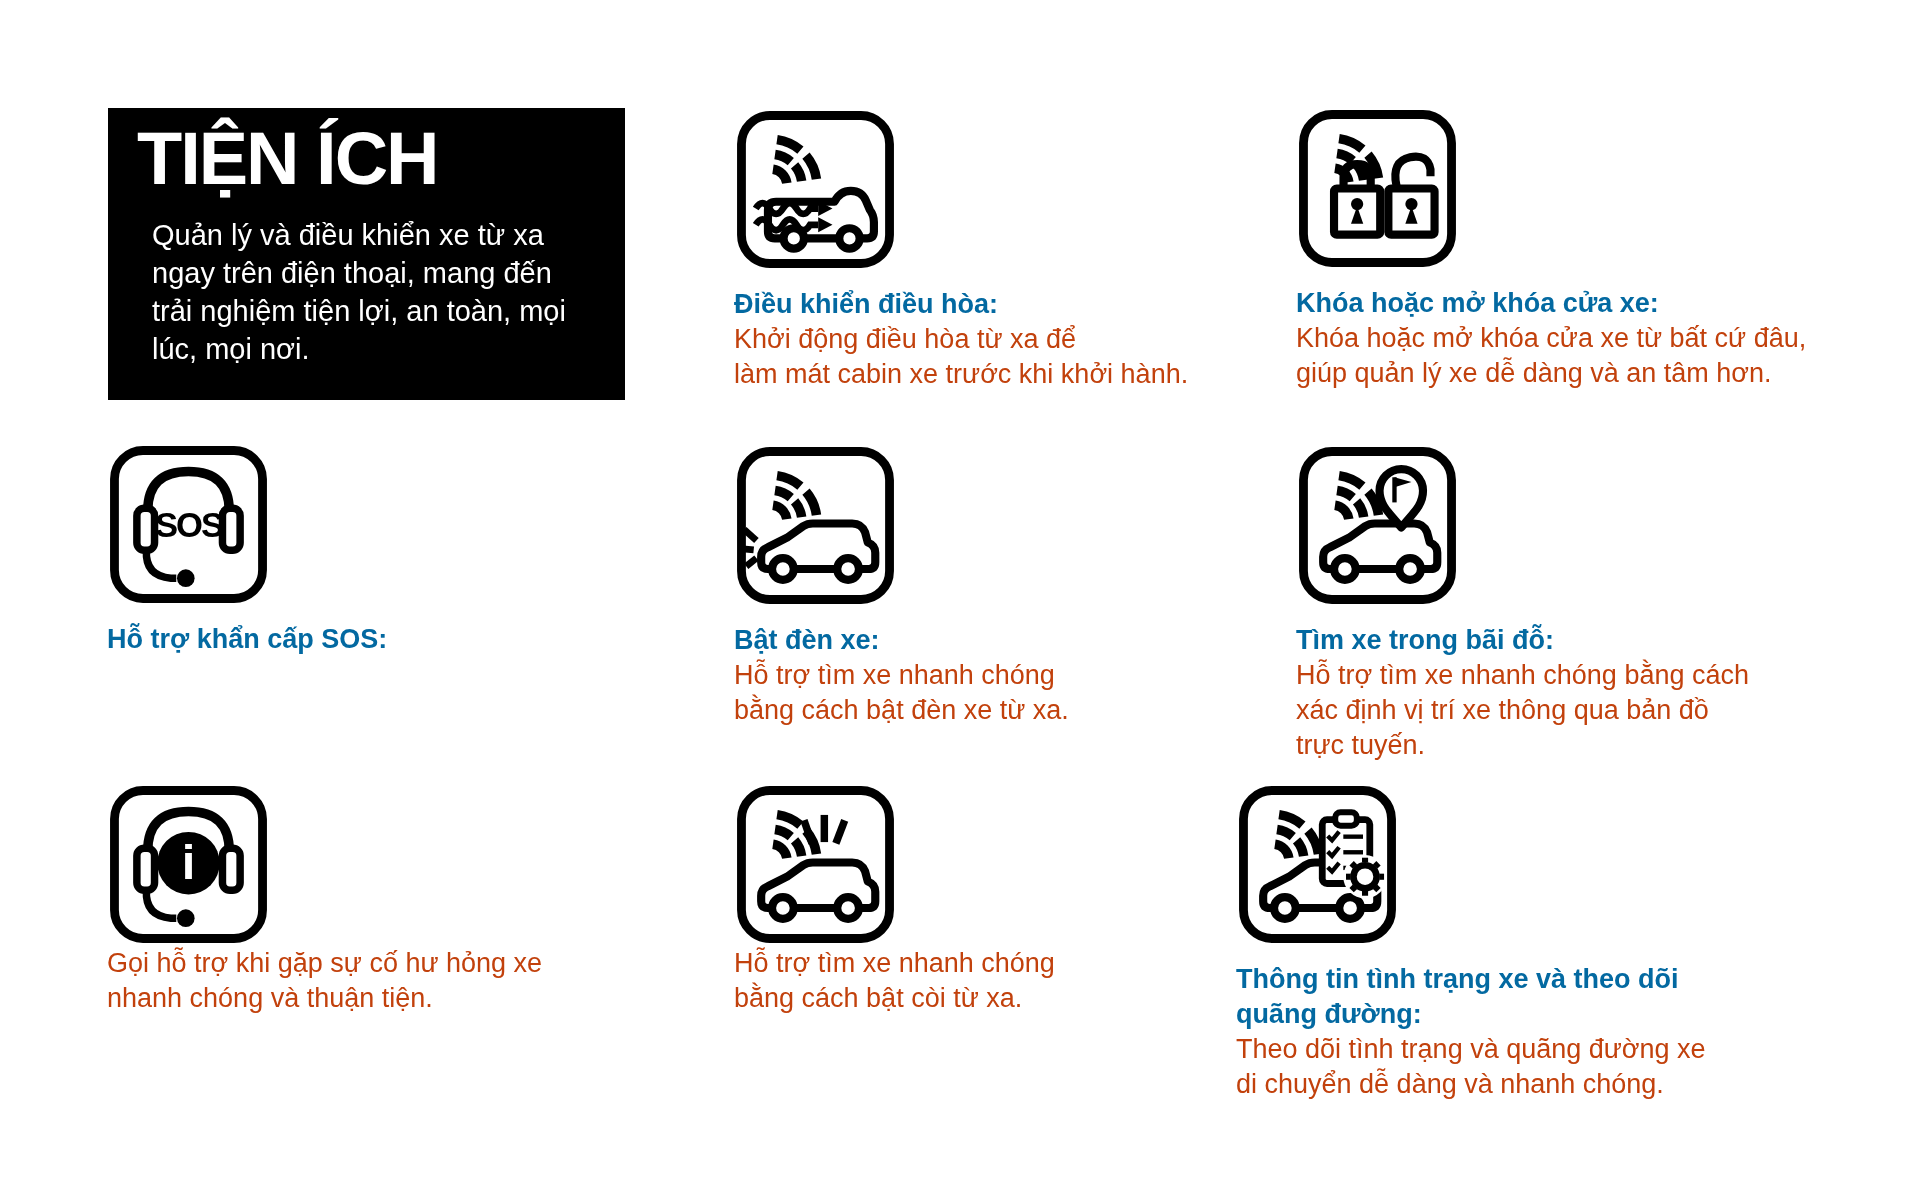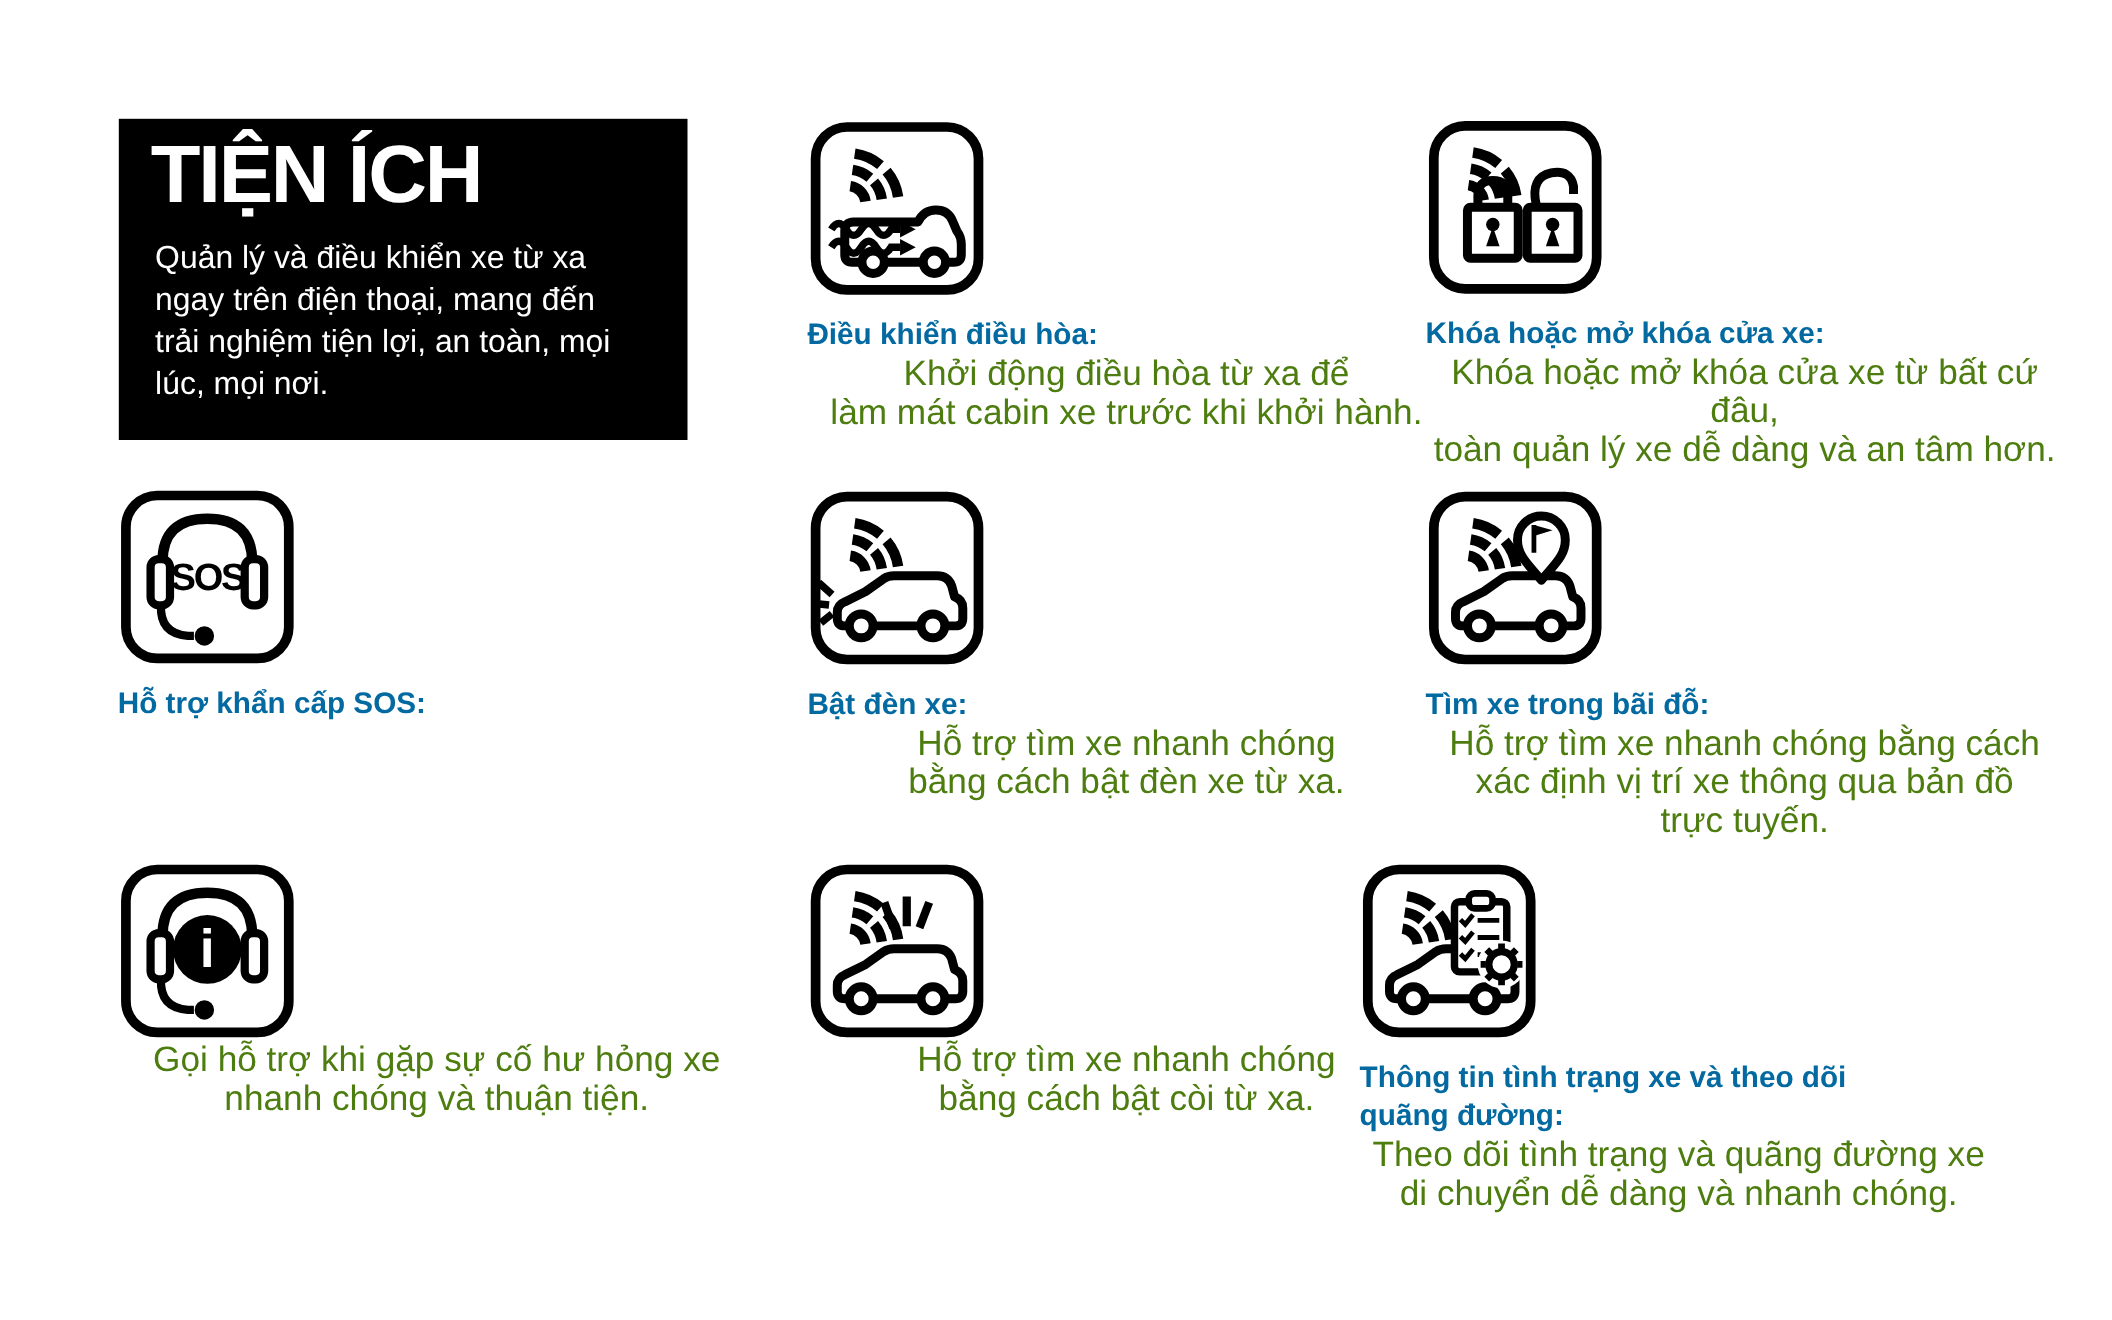--- a/index.html
+++ b/index.html
@@ -14,33 +14,33 @@
   .hero{
     position:absolute;left:108px;top:108px;width:517px;height:292px;
     background:#000000;color:#ffffff;box-sizing:border-box;
     padding:11px 29px 0 29px;
   }
   .hero-title{
     margin:0;font-size:74px;font-weight:bold;letter-spacing:-2px;
     line-height:80px;white-space:pre-line;
   }
   .hero-desc{
-    margin:17px 0 0 4px;font-size:29px;line-height:38px;
+    margin:17px 0 0 15px;font-size:29px;line-height:38px;
     white-space:pre-line;
   }
 
   
   .card{position:absolute;width:580px;}
   .icon{display:block;width:163px;height:163px;}
   .card-title{
     margin:16px 0 0 0;font-size:27px;font-weight:bold;line-height:35px;
     white-space:pre-line;color:#0369a1;
   }
   .card-desc{
-    margin:0;font-size:32px;line-height:35px;white-space:pre-line;color:#4d7c0f;text-align:center;
+    margin:0;font-size:27px;line-height:35px;white-space:pre-line;color:#c2410c;
   }
   svg text{font-family:"Liberation Sans","DejaVu Sans",sans-serif;}
 </style>
 </head>
 <body>
 
 <svg width="0" height="0" style="position:absolute" aria-hidden="true">
   <defs>
     <g id="box">
       <rect x="5.5" y="5.5" width="109" height="109" rx="21" fill="#fff" stroke="#000" stroke-width="6.5"></rect>
@@ -102,21 +102,21 @@
       <rect x="28" y="60" width="34" height="34" rx="2" fill="#fff" stroke="#000" stroke-width="6"></rect>
       <circle cx="45" cy="71.5" r="4.5" fill="#000"></circle>
       <path d="M45 73 L40.5 86 L49.5 86 Z" fill="#000"></path>
       <path d="M74 58 Q70 40 84 37 Q97 34.5 99 46 L99 51" fill="none" stroke="#000" stroke-width="6"></path>
       <rect x="68" y="60" width="34" height="34" rx="2" fill="#fff" stroke="#000" stroke-width="6"></rect>
       <circle cx="85" cy="71.5" r="4.5" fill="#000"></circle>
       <path d="M85 73 L80.5 86 L89.5 86 Z" fill="#000"></path>
     </svg>
     <div class="card-title">Khóa hoặc mở khóa cửa xe:</div>
     <div class="card-desc">Khóa hoặc mở khóa cửa xe từ bất cứ đâu,
-toàn quản lý xe dễ dàng và an tâm hơn.</div>
+giúp quản lý xe dễ dàng và an tâm hơn.</div>
   </div>
 
   <div class="card" style="left:107px;top:443px">
     <svg class="icon" viewBox="0 0 120 120">
       <use href="#box"></use>
         <use href="#headset"></use>
       <text x="60" y="69" text-anchor="middle" font-size="25.5" font-weight="bold" letter-spacing="-1.5" fill="#000">SOS</text>
     </svg>
     <div class="card-title">Hỗ trợ khẩn cấp SOS:</div>
   </div>

